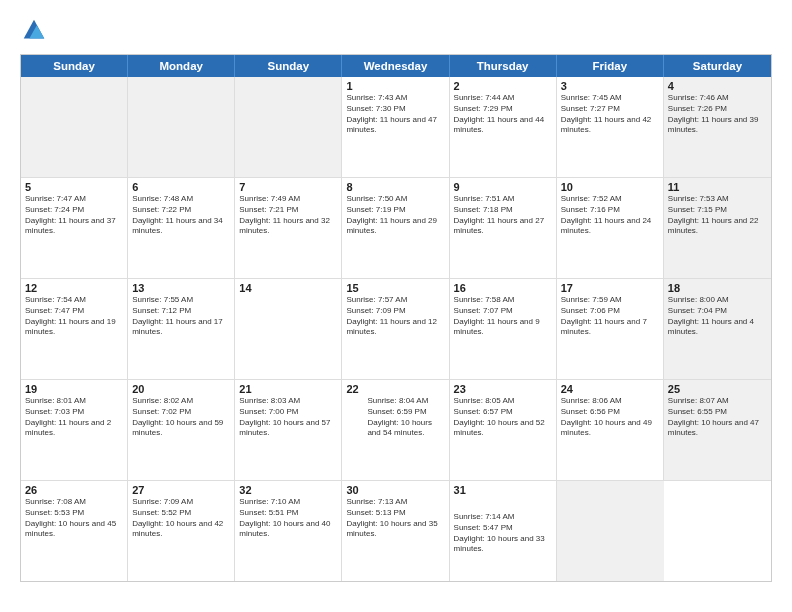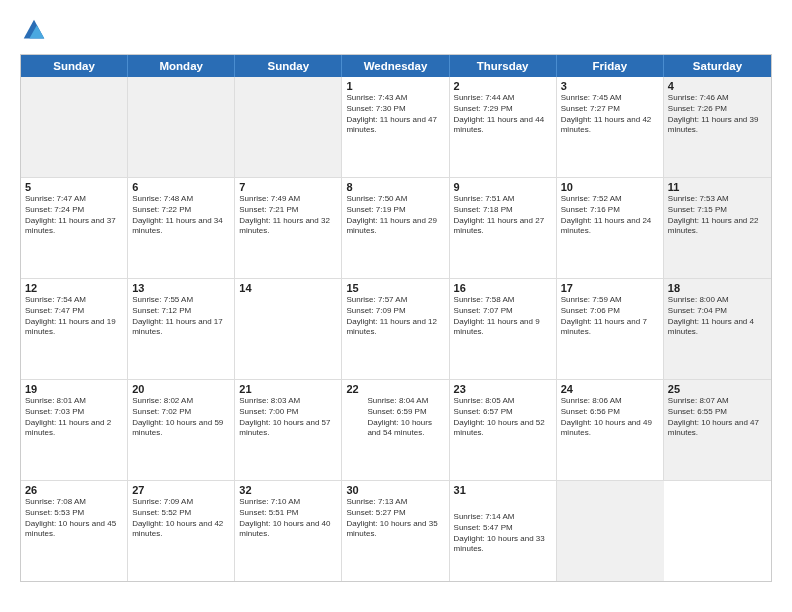--- a/index.html
+++ b/index.html
@@ -321,21 +321,21 @@
           </div>
           <div class="cal-cell">
             <div class="day-num">32</div>
             <div class="cell-text" style="white-space: pre-line;">Sunrise: 7:10 AM
 Sunset: 5:51 PM
 Daylight: 10 hours and 40 minutes.</div>
           </div>
           <div class="cal-cell">
             <div class="day-num">30</div>
             <div class="cell-text" style="white-space: pre-line;">Sunrise: 7:13 AM
-Sunset: 5:27 PM
+Sunset: 5:13 PM
 Daylight: 10 hours and 35 minutes.</div>
           </div>
           <div class="cal-cell">
             <div class="day-num">31</div>
             <div class="cell-text" style="white-space: pre-line; margin-top: 16px;">Sunrise: 7:14 AM
 Sunset: 5:47 PM
 Daylight: 10 hours and 33 minutes.</div>
           </div>
           <div class="cal-cell shaded empty"></div>
         </div>

